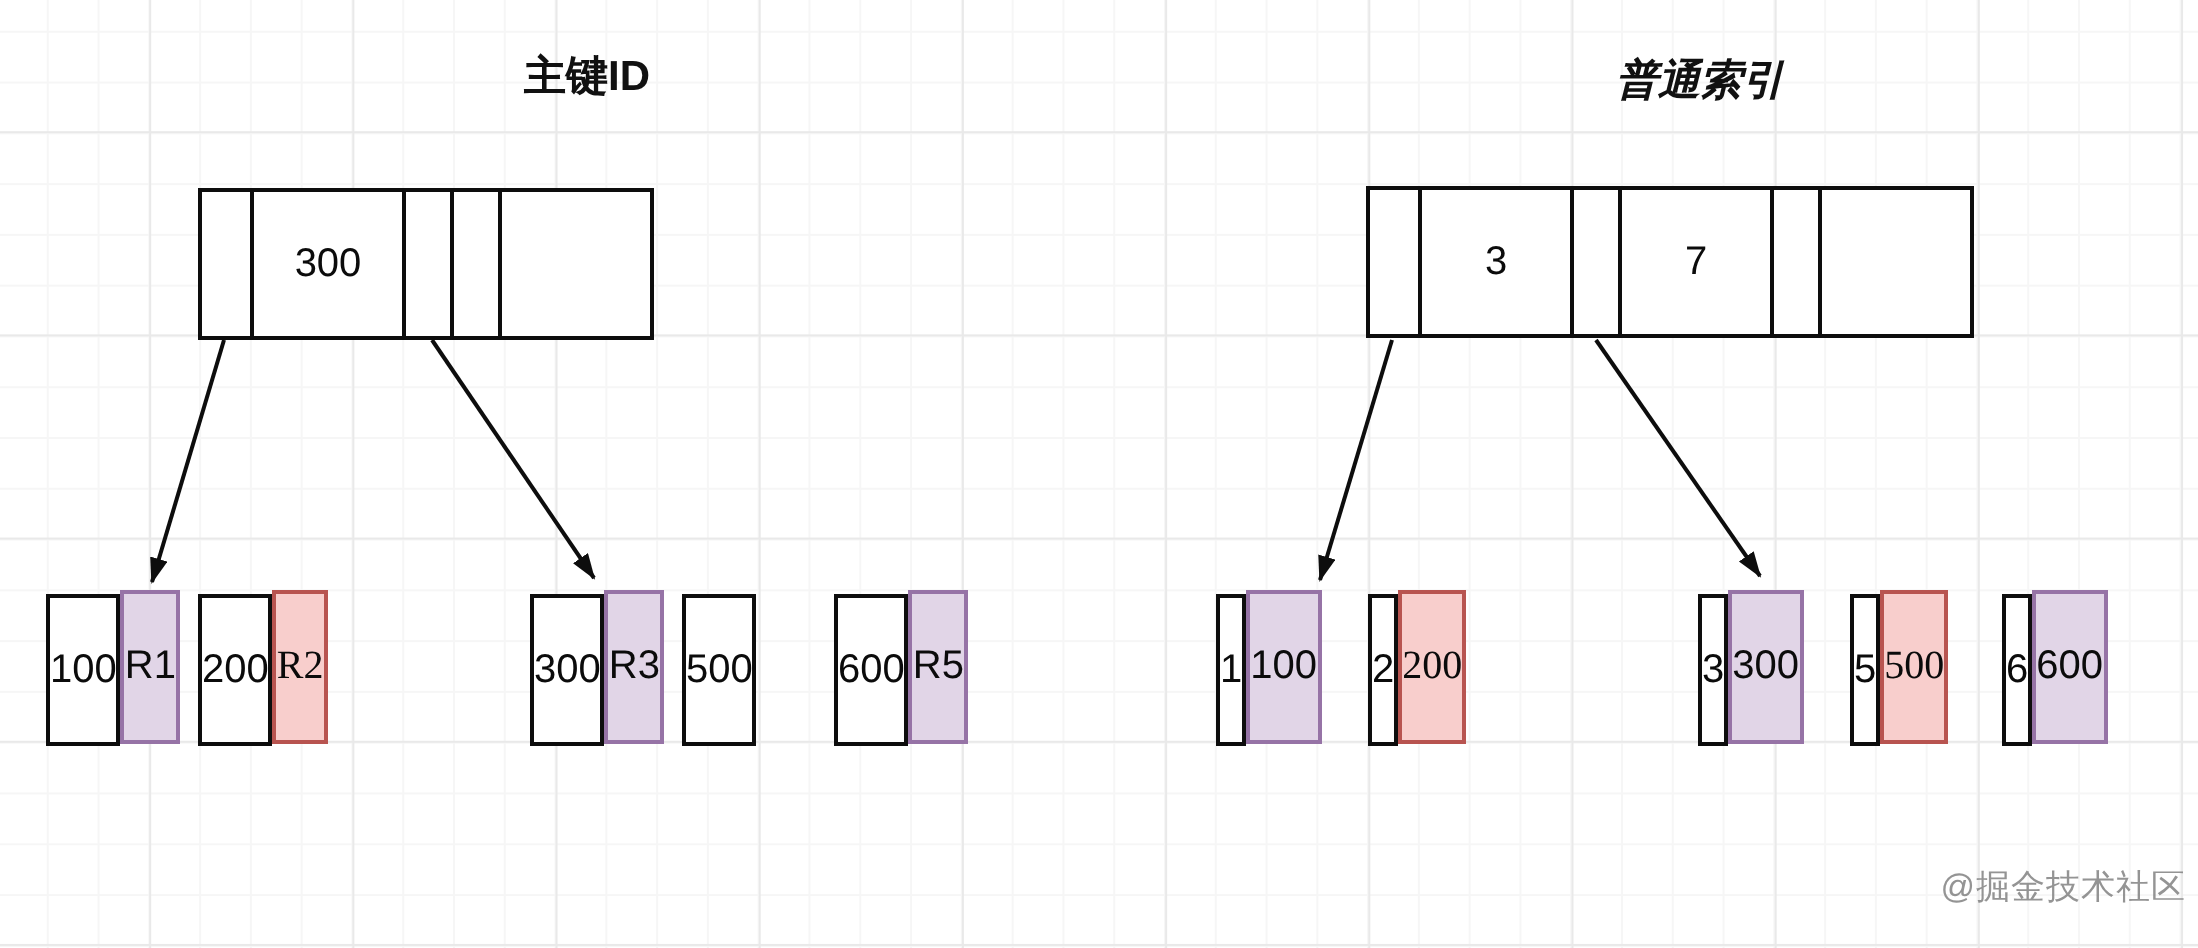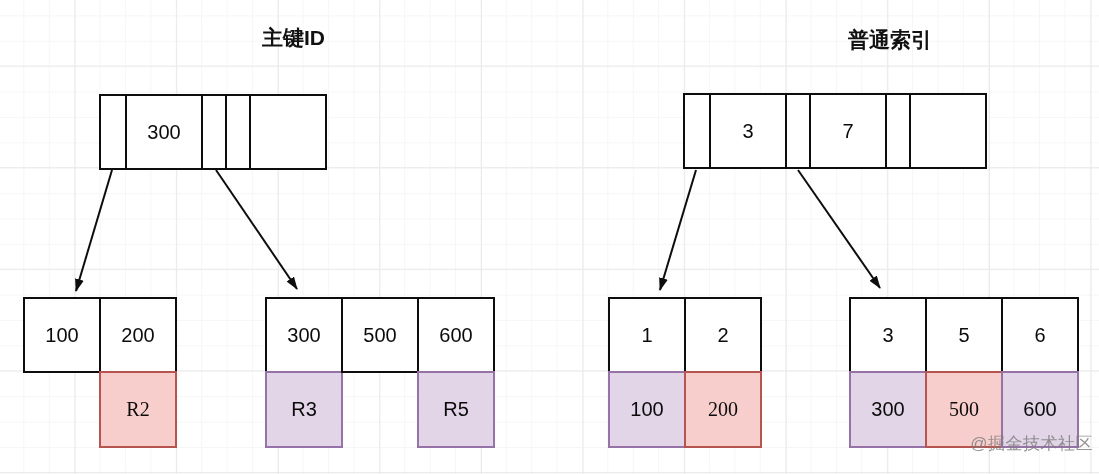--- a/index.html
+++ b/index.html
@@ -13,34 +13,34 @@
       linear-gradient(to right, #e9e9e9 1px, transparent 1px),
       linear-gradient(to bottom, #e9e9e9 1px, transparent 1px),
       linear-gradient(to right, #f6f6f6 1px, transparent 1px),
       linear-gradient(to bottom, #f6f6f6 1px, transparent 1px);
     background-size:101.6px 101.6px,101.6px 101.6px,25.4px 25.4px,25.4px 25.4px;
     background-position:-27px -36px,-27px -36px,-2px -10px,-2px -10px;
   }
   .arrows{position:absolute;left:0;top:0;width:1099px;height:474px;pointer-events:none;}
   .title{position:absolute;font-weight:bold;font-size:21px;color:#111;text-align:right;white-space:nowrap;}
   .t1{left:150px;top:24px;width:175px;}
-  .t2{left:750px;top:26px;width:182px;}
+  .t2{left:710px;top:26px;width:182px;font-style:italic;}
   .root{position:absolute;display:flex;border:2px solid #0d0d0d;background:#fff;}
   .rc{box-sizing:border-box;height:72px;}
   .rc + .rc{border-left:2px solid #0d0d0d;}
   .rc.ptr{width:24px;}
   .rc.key{width:76px;display:flex;align-items:center;justify-content:center;font-size:20px;color:#0b0b0b;}
   .root1{left:99px;top:94px;}
   .root2{left:683px;top:93px;}
   .leaf{position:absolute;display:flex;}
   .leaf1{left:23px;top:297px;}
   .leaf2{left:265px;top:297px;}
   .leaf3{left:608px;top:297px;}
   .leaf4{left:849px;top:297px;}
-  .col{width:78px;display:flex;flex-direction:column;}
+  .col{width:78px;display:flex;}
   .col + .col{margin-left:-2px;}
   .kcell{
     box-sizing:border-box;height:76px;border:2px solid #0d0d0d;background:#fff;
     display:flex;align-items:center;justify-content:center;font-size:20px;color:#0b0b0b;
   }
   .rcell{
     box-sizing:border-box;height:77px;margin-top:-2px;border:2px solid #888;
     display:flex;align-items:center;justify-content:center;font-size:20px;color:#0b0b0b;
   }
   .fill-purple{background:#E1D5E7;border-color:#9673A6;}
@@ -83,20 +83,21 @@
     <div class="rc key">3</div>
     <div class="rc ptr"></div>
     <div class="rc key">7</div>
     <div class="rc ptr"></div>
     <div class="rc key"></div>
   </div>
 
   <div class="leaf leaf1">
     <div class="col">
       <div class="kcell">100</div>
+      <div class="rcell fill-purple">R1</div>
     </div>
     <div class="col">
       <div class="kcell">200</div>
       <div class="rcell fill-red">R2</div>
     </div>
   </div>
 
   <div class="leaf leaf2">
     <div class="col">
       <div class="kcell">300</div>

